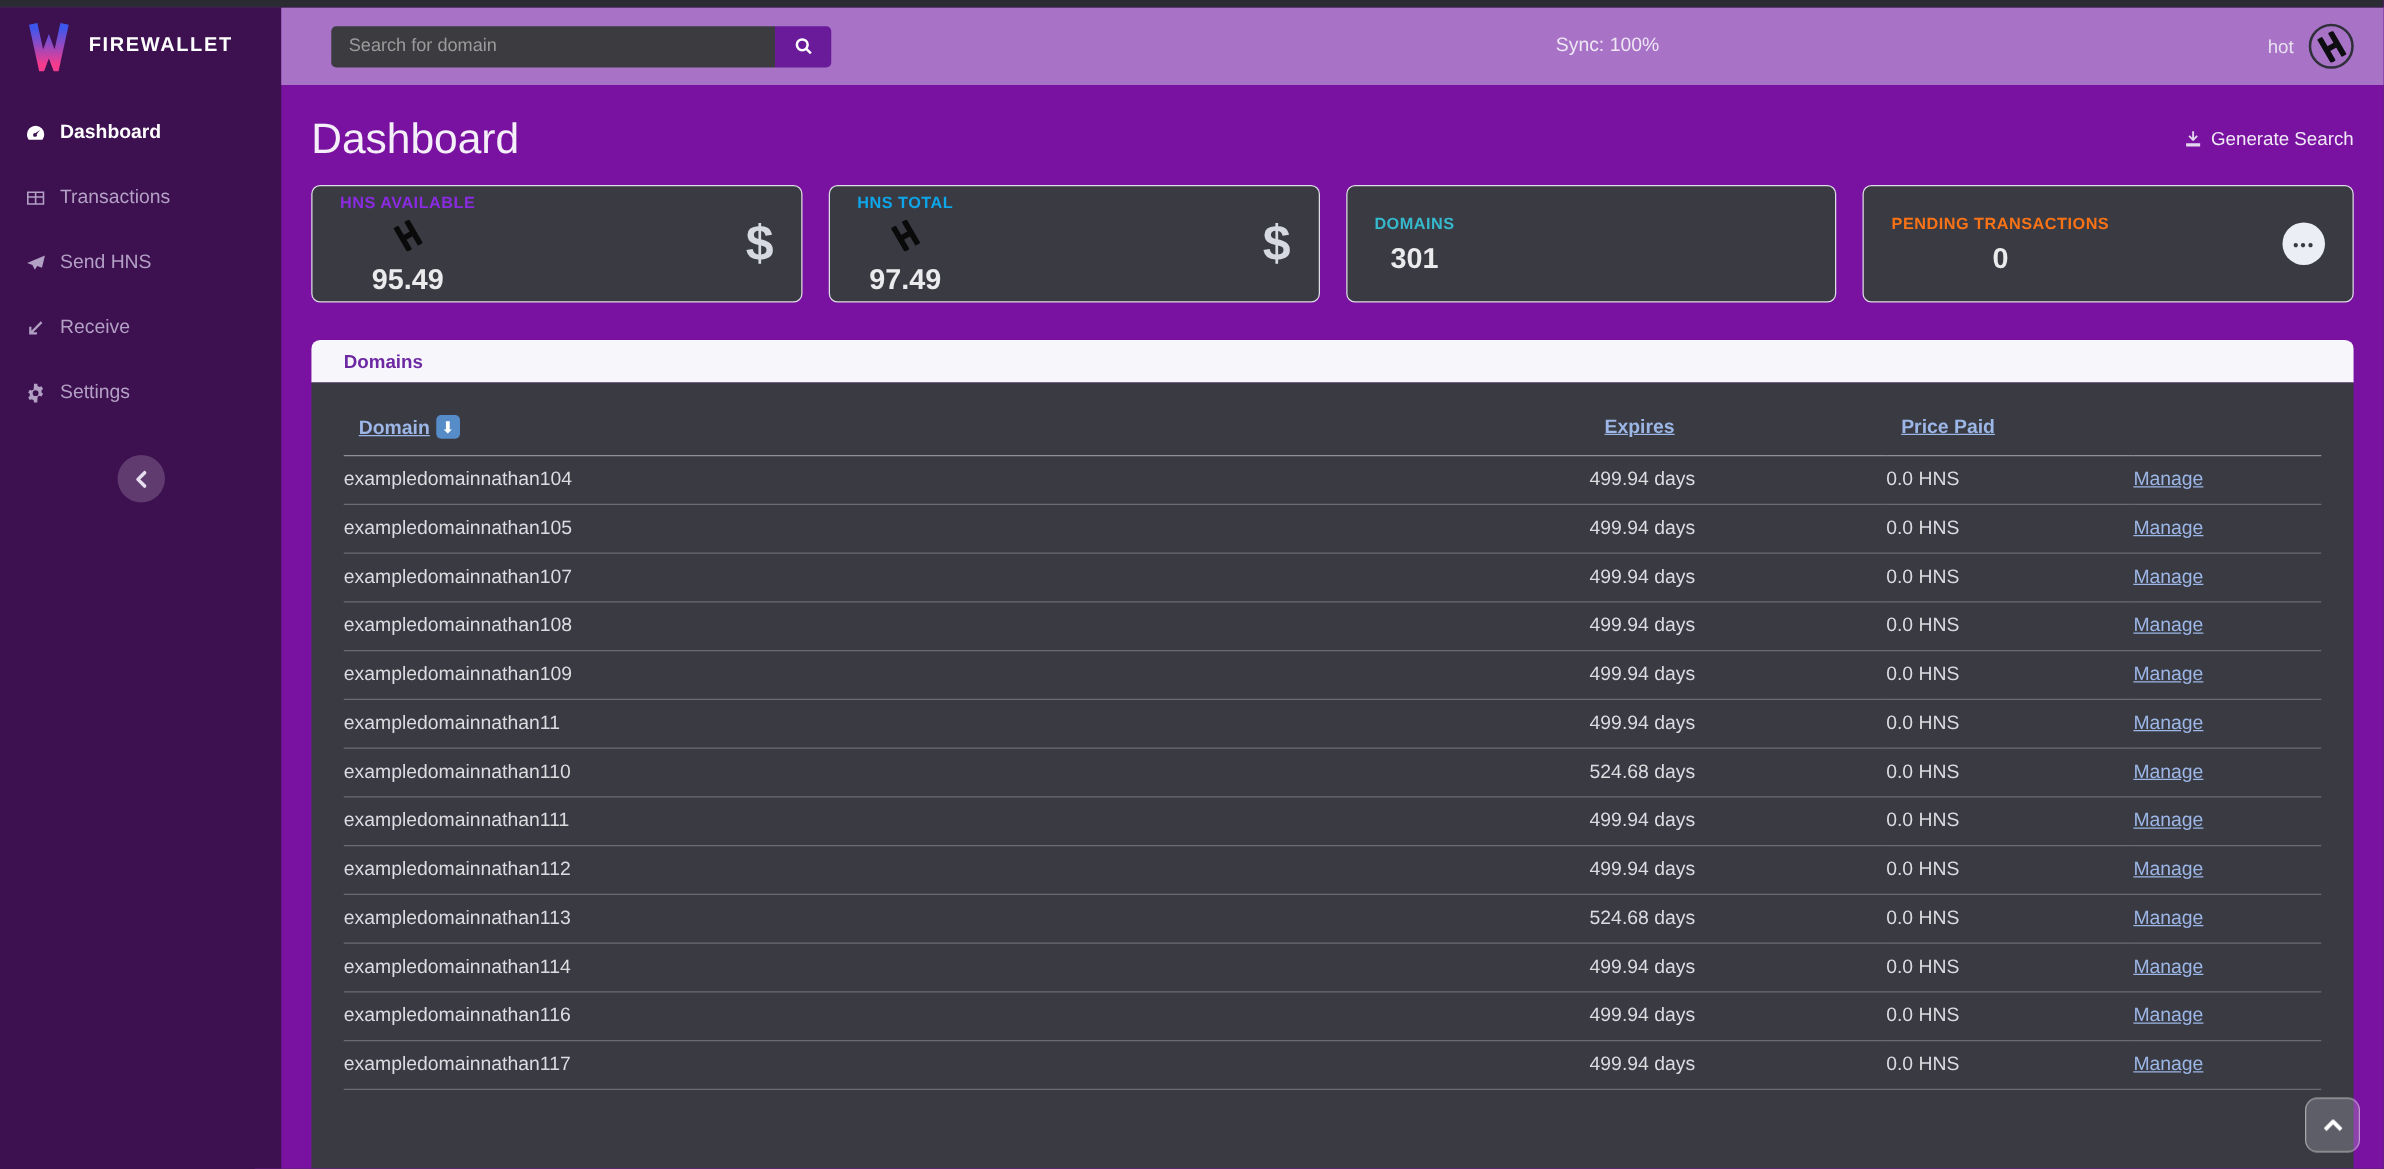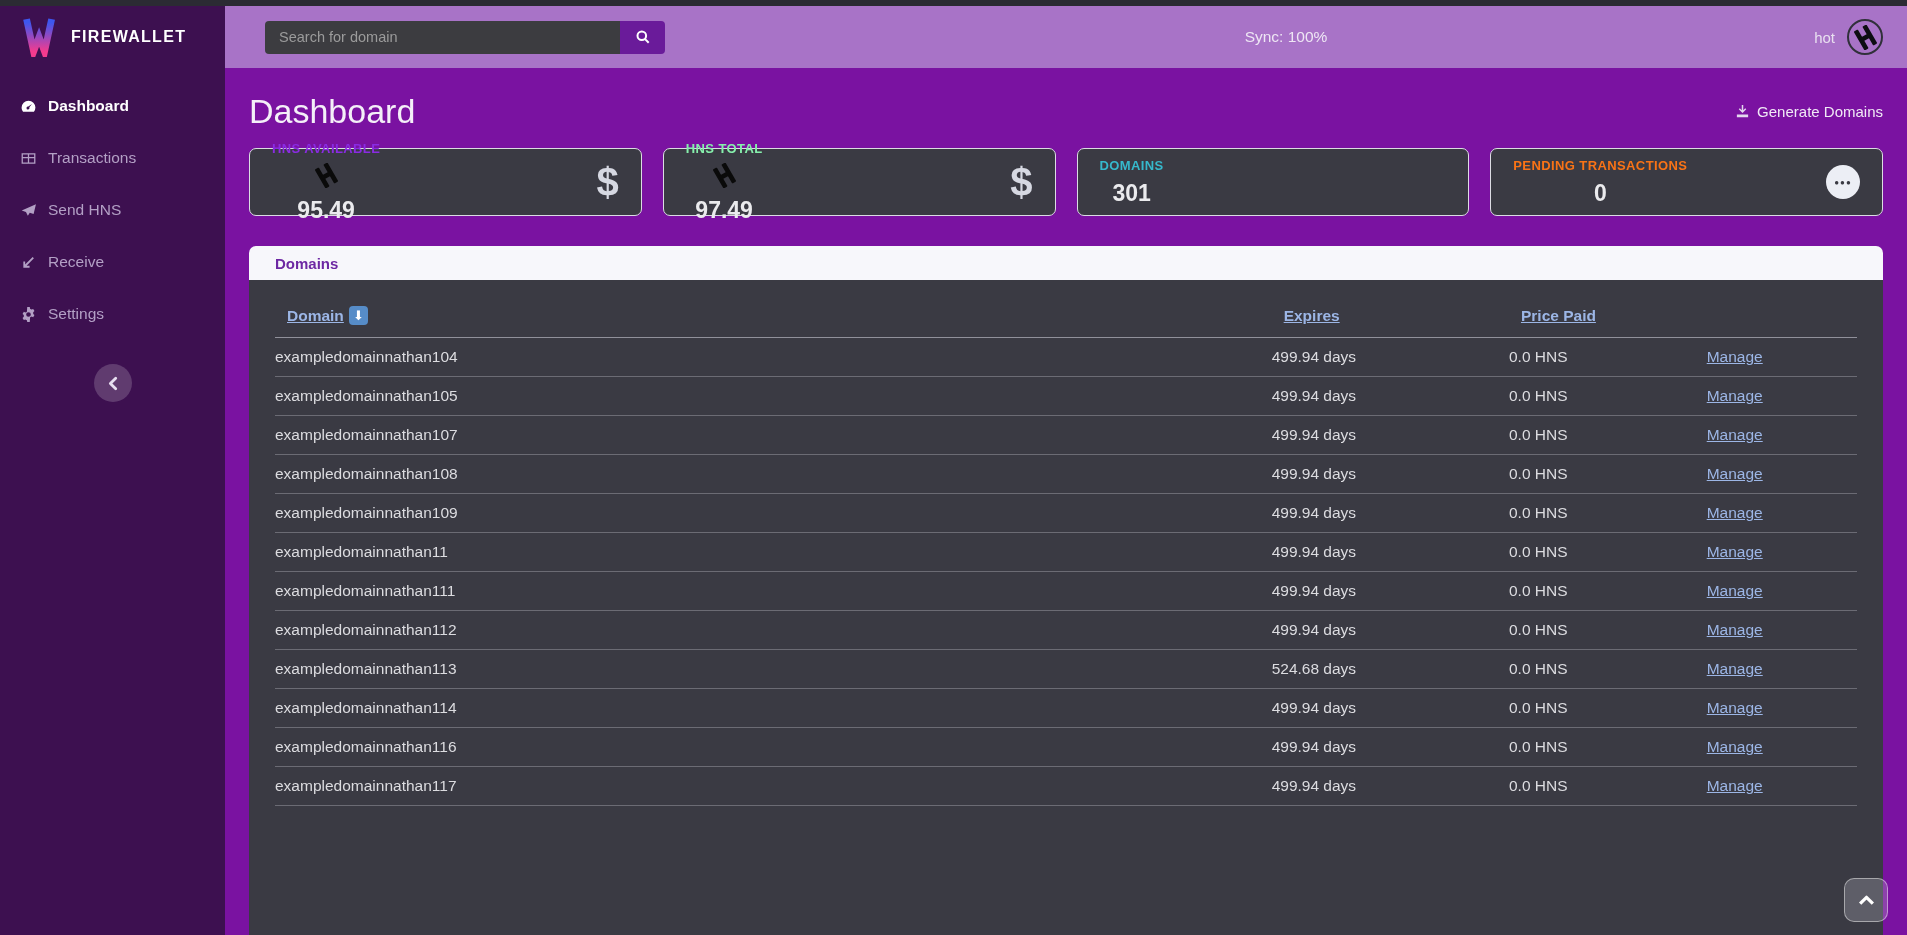--- a/index.html
+++ b/index.html
@@ -38,21 +38,21 @@
   .hns-circle svg { width: 25px; height: 25px; }
 
   .content { padding: 0 24px; flex: 1; display: flex; flex-direction: column; min-height: 0; }
   .page-head { display: flex; align-items: center; justify-content: space-between; margin-top: 24px; }
   .page-title { font-size: 34px; font-weight: 400; color: #f4eff8; }
   .report-link { display: flex; align-items: center; gap: 7px; color: #f0e9f6; font-size: 15px; cursor: pointer; }
   .report-link svg { width: 15px; height: 15px; color: #e3d7ee; }
 
   
   .cards { display: grid; grid-template-columns: repeat(4, 1fr); gap: 21px; margin-top: 17px; }
-  .card { height: 68px; background: #3a3a43; border: 1px solid #dcdce4; border-radius: 7px; display: flex; align-items: center; justify-content: space-between; padding: 0 22px; }
+  .card { height: 94px; background: #3a3a43; border: 1px solid #dcdce4; border-radius: 7px; display: flex; align-items: center; justify-content: space-between; padding: 0 22px; }
   .card-label { font-size: 13px; font-weight: 700; letter-spacing: 0.4px; margin-bottom: 7px; }
   .card-value { display: flex; align-items: center; gap: 9px; font-size: 23px; font-weight: 700; color: #ebebee; flex-direction: column; }
   .card-value .hns-icon { display: inline-flex; color: #0a0a0a; }
   .card-value .hns-icon svg { width: 25px; height: 25px; }
   .dollar { font-size: 40px; font-weight: 700; color: #d6d8e2; line-height: 1; }
   .ellipsis-btn { width: 34px; height: 34px; border-radius: 50%; background: #eceef5; color: #3a3a43; display: flex; align-items: center; justify-content: center; font-size: 14px; font-weight: 700; letter-spacing: 1px; cursor: pointer; }
 
   
   .panel { margin-top: 30px; flex: 1; display: flex; flex-direction: column; border-radius: 7px 7px 0 0; overflow: hidden; min-height: 0; }
   .panel-header { background: #f7f7fb; height: 34px; min-height: 34px; display: flex; align-items: center; padding-left: 26px; }
@@ -176,21 +176,21 @@
     <div class="content">
 
       <div class="page-head">
         <h1 class="page-title">Dashboard</h1>
         <a class="report-link">
           <span style="display:inline-flex;">
             <svg viewBox="0 0 16 16" fill="currentColor">
                 <path d="M7.2 1h1.6v5.6l2.1-2.1 1.1 1.1L8 9.6 4 5.6l1.1-1.1 2.1 2.1zM2 11.2h12v2.8H2z"></path>
               </svg>
           </span>
-          <span>Generate Domains</span>
+          <span>Generate Search</span>
         </a>
       </div>
 
       <div class="cards" id="cards-container">
   <div class="card">
     <div class="card-left">
       <div class="card-label" style="color: rgb(138, 43, 226);">HNS AVAILABLE</div>
       <div class="card-value">
         <span class="hns-icon">
                   <svg viewBox="0 0 24 24" fill="currentColor">
@@ -202,21 +202,21 @@
                   </svg>
                 </span>
                 <span class="value-text">95.49</span>
       </div>
     </div>
     <div class="card-right"><span class="dollar">$</span></div>
   </div>
 
   <div class="card">
     <div class="card-left">
-      <div class="card-label" style="color: #86efac;">HNS TOTAL</div>
+      <div class="card-label" style="color: #0ea5e9;">HNS TOTAL</div>
       <div class="card-value">
         <span class="hns-icon">
                   <svg viewBox="0 0 24 24" fill="currentColor">
                     <g transform="rotate(-30 12 12)">
                       <rect x="5" y="1.5" width="4.4" height="21" rx="0.8"></rect>
                       <rect x="14.6" y="1.5" width="4.4" height="21" rx="0.8"></rect>
                       <rect x="7" y="9.8" width="10" height="4.4"></rect>
                     </g>
                   </svg>
                 </span>
@@ -312,20 +312,26 @@
     <td><a class="manage-link">Manage</a></td>
   </tr>
 
   <tr>
     <td>exampledomainnathan11</td>
     <td>499.94 days</td>
     <td>0.0 HNS</td>
     <td><a class="manage-link">Manage</a></td>
   </tr>
 
+  <tr>
+    <td>exampledomainnathan110</td>
+    <td>524.68 days</td>
+    <td>0.0 HNS</td>
+    <td><a class="manage-link">Manage</a></td>
+  </tr>
 
   <tr>
     <td>exampledomainnathan111</td>
     <td>499.94 days</td>
     <td>0.0 HNS</td>
     <td><a class="manage-link">Manage</a></td>
   </tr>
 
   <tr>
     <td>exampledomainnathan112</td>

